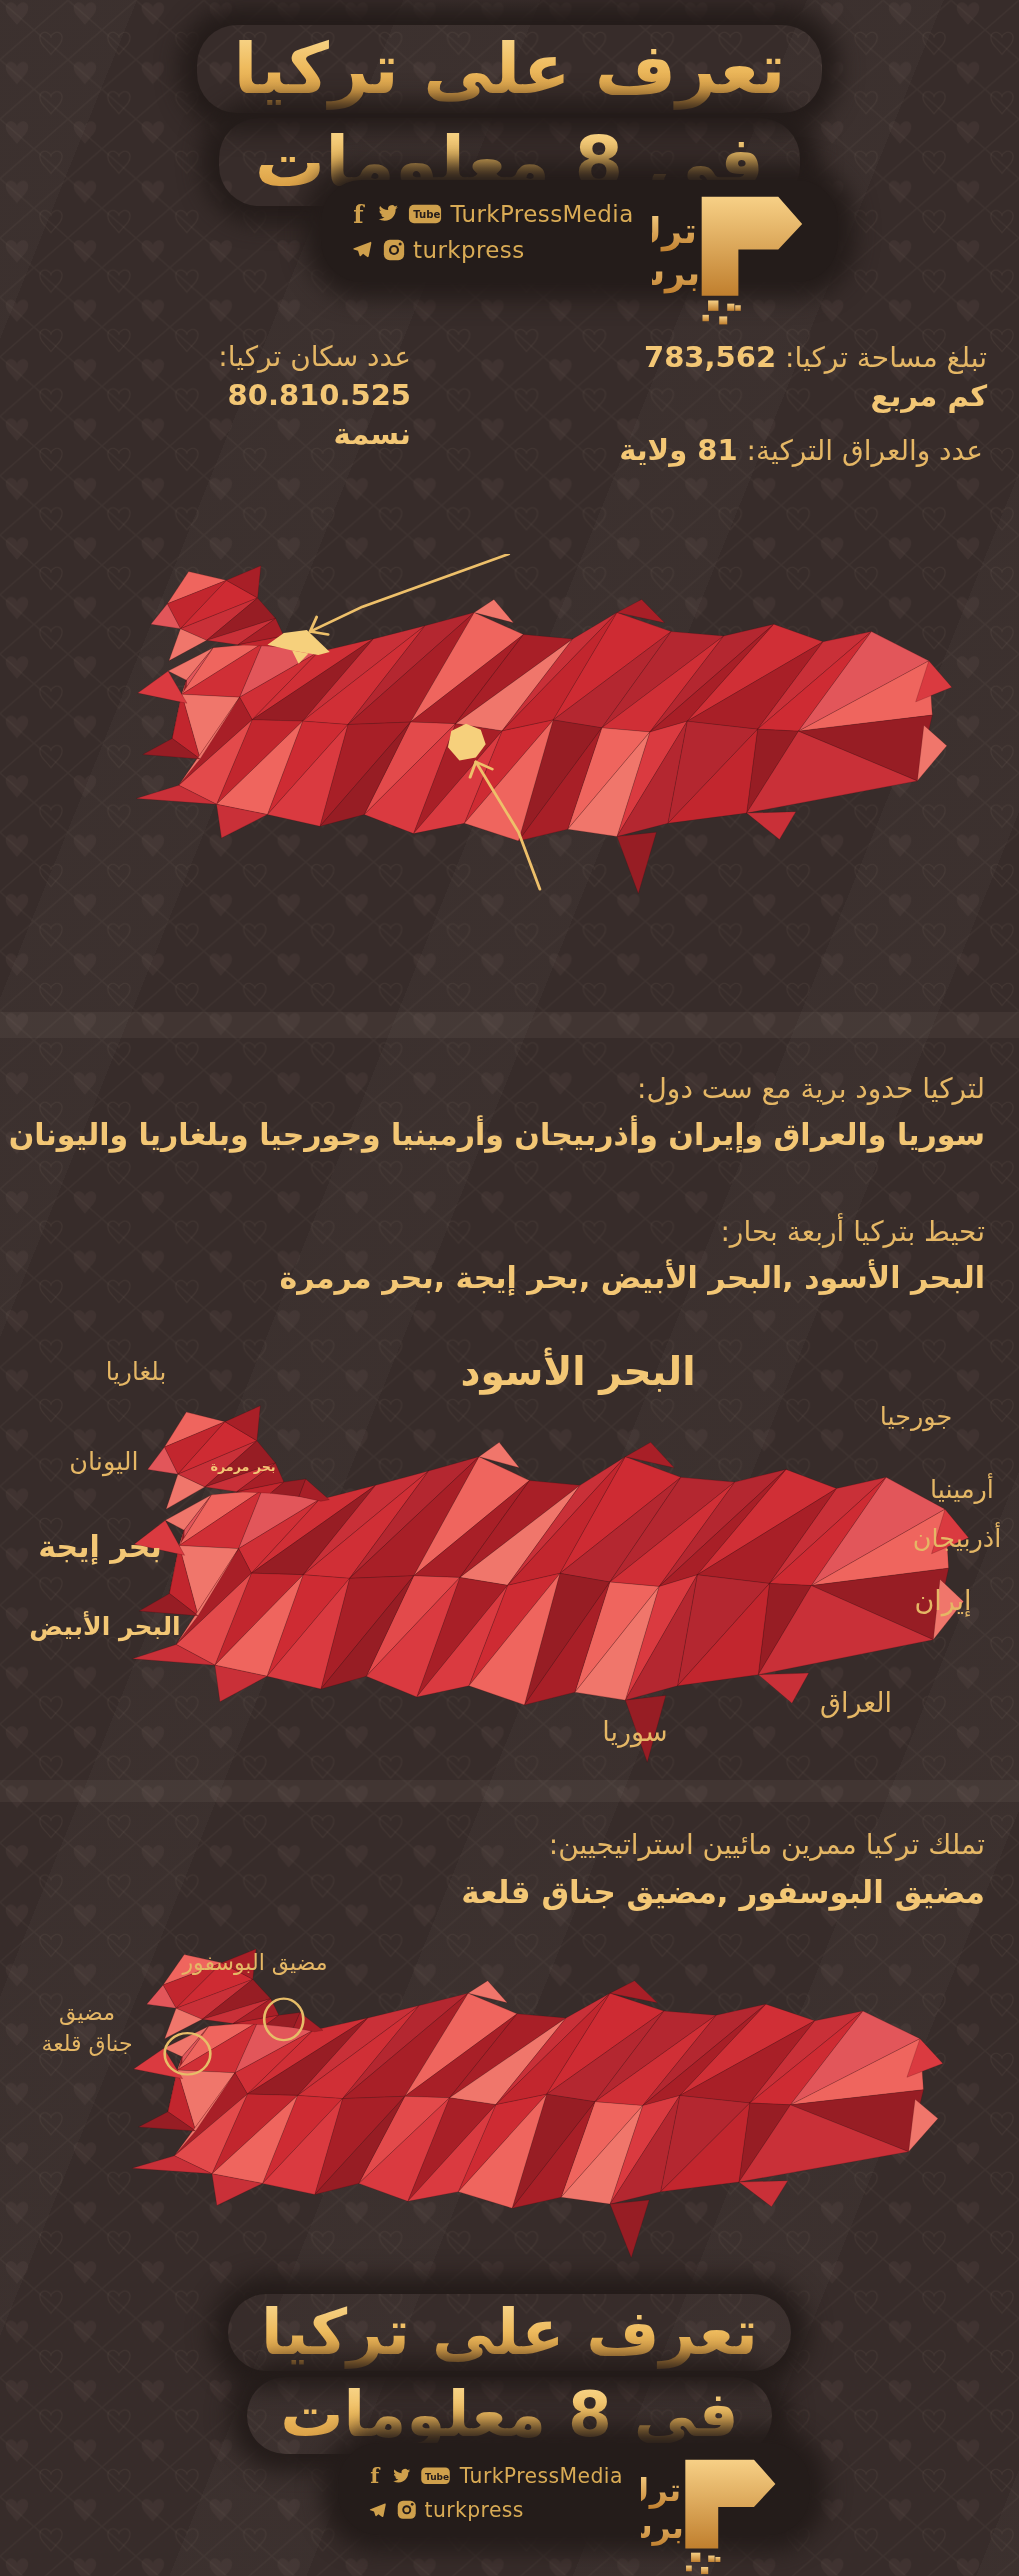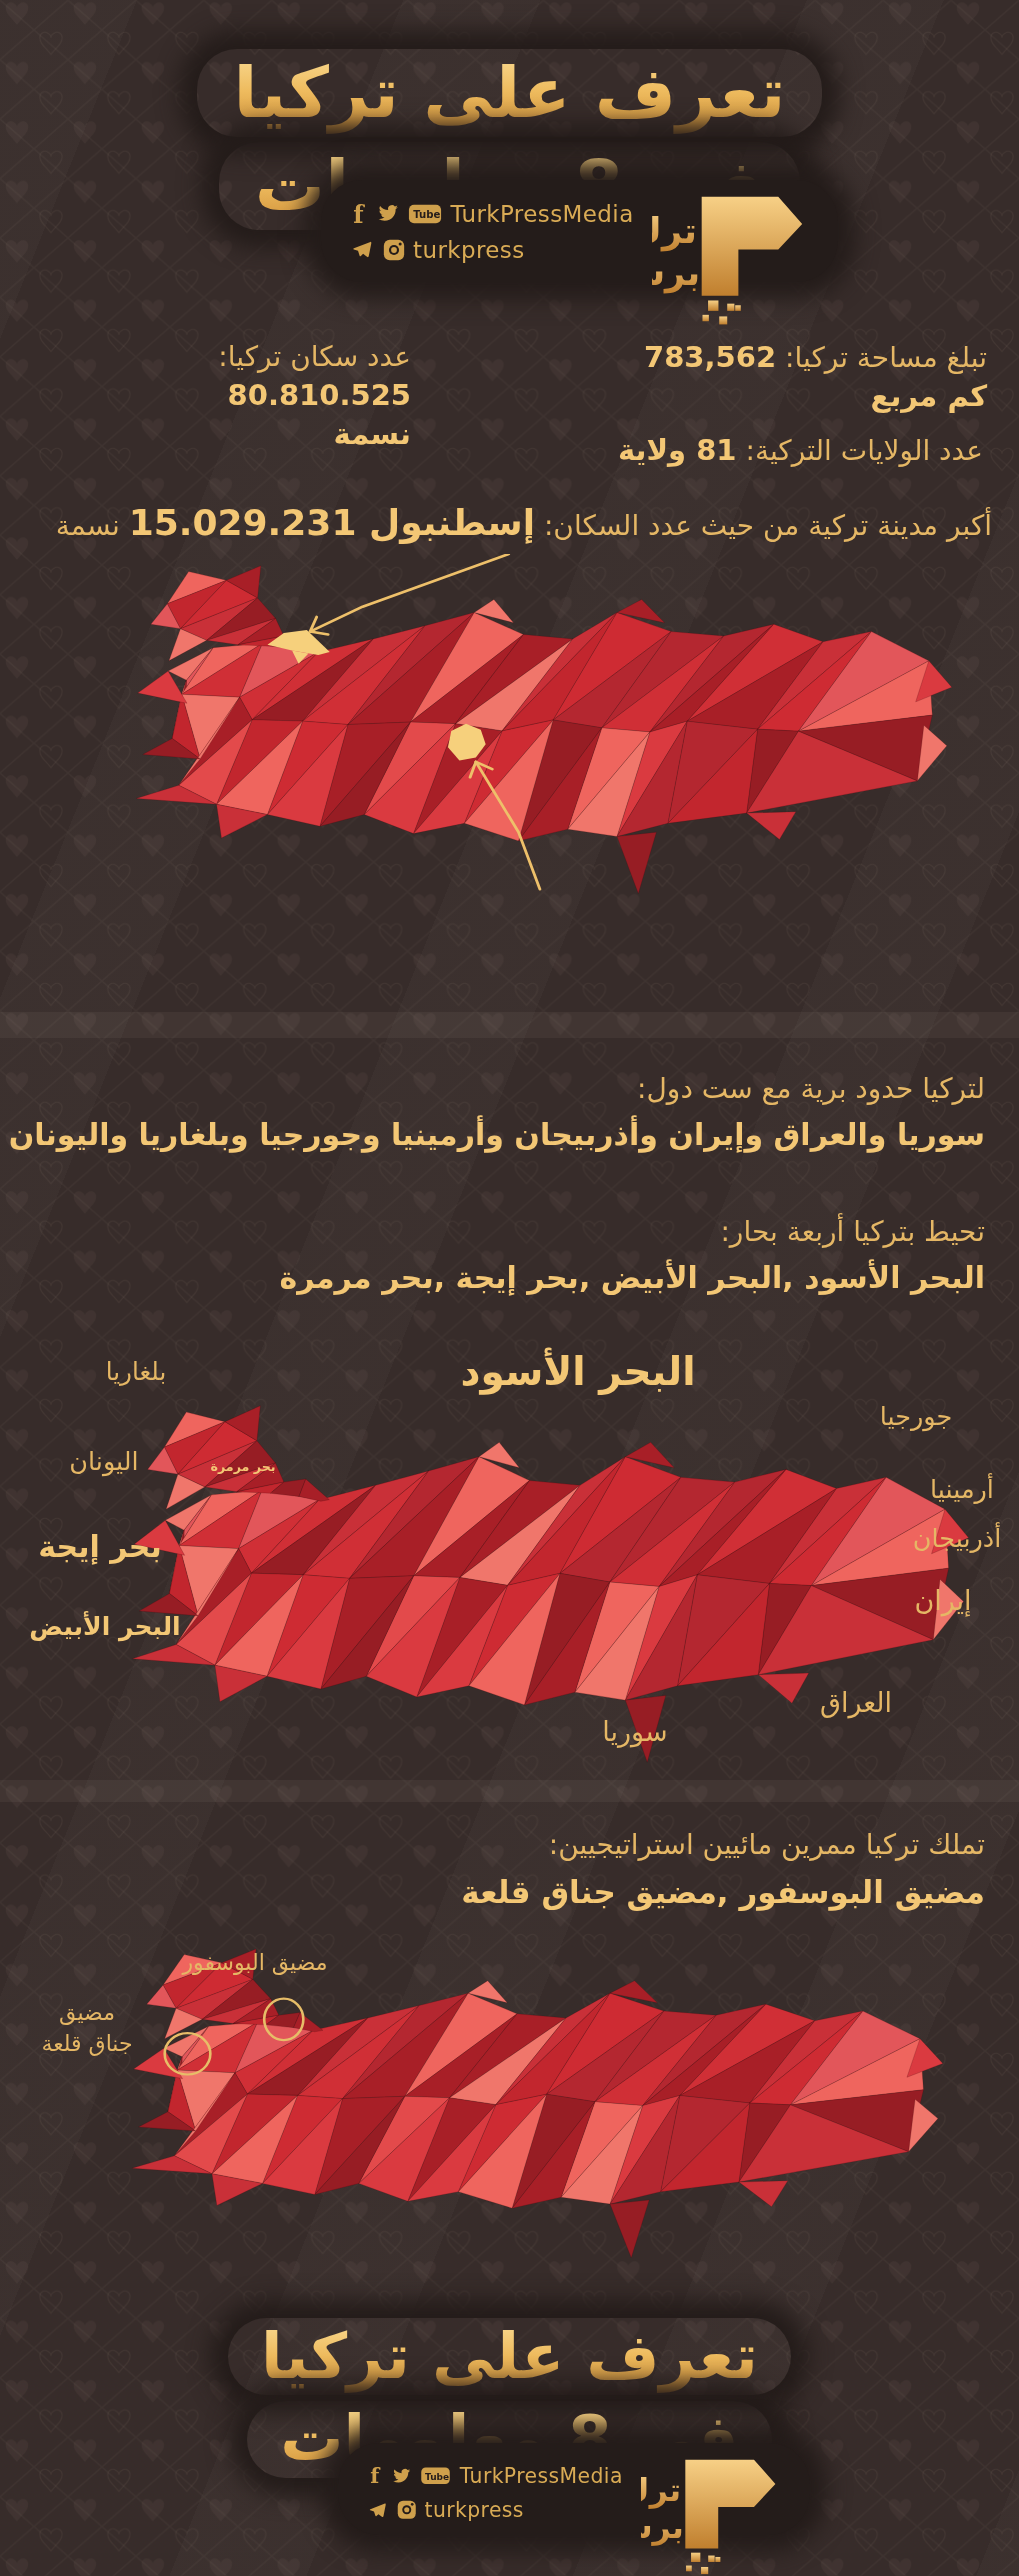--- a/index.html
+++ b/index.html
@@ -10,21 +10,21 @@
   .divider{position:absolute;left:0;width:100%;background:rgba(255,240,225,0.05);}
   .abs{position:absolute;}
   .gold{color:#e5b765;}
   .goldb{color:#f3c775;font-weight:bold;}
   .rtl{direction:rtl;}
   .sticker{background:#241c1a;border-radius:41px;box-shadow:0 0 22px 17px #241c1a;}
   .title-line{display:block;text-align:center;font-weight:bold;font-size:70px;line-height:1.04;
     padding:8.5px 37px;margin:0 auto;width:max-content;
     background-color:#241c1a;border-radius:41px;box-shadow:0 0 22px 17px #241c1a;}
   .grad-text{background-image:linear-gradient(180deg,#f9d88e 8%,#eebb5e 48%,#cf9038 95%);
-    -webkit-background-clip:text;background-clip:text;color:transparent;margin-top:24px;}
+    -webkit-background-clip:text;background-clip:text;color:transparent;}
   .social-wrap{display:flex;align-items:flex-start;gap:15.3px;padding:12px 25.5px 0 29px;}
   .icon-rows{display:flex;flex-direction:column;gap:10.2px;padding-top:8.5px;}
   .icon-row{display:flex;align-items:center;gap:8.5px;}
   .handle{font-size:23px;color:#d9ab55;letter-spacing:0.4px;margin-right:3.4px;}
   .fact{font-size:28px;line-height:1.35;}
   .fact b{font-size:29px;color:#f3c775;margin-top:31px;}
   .unit-line{text-align:right;font-weight:bold;color:#f3c775;}
   .maplabel{position:absolute;transform:translateX(-50%);white-space:nowrap;}
   svg.mapsvg{width:100%;height:100%;display:block;}
 </style>
@@ -107,29 +107,24 @@
     <div class="unit-line" style="font-size:29px;">كم مربع</div>
   </div>
 
   <div class="abs rtl fact gold" style="left:27px;top:338px;width:384px;text-align:right;">
     <span>عدد سكان تركيا:</span>
     <b>80.810.525</b>
     <div class="unit-line" style="font-size:29px;">نسمة</div>
   </div>
 
   <div class="abs rtl fact gold" style="right:36px;top:431px;white-space:nowrap;">
-    <span>عدد الولايات التركية:</span>
+    <span>عدد والعراق التركية:</span>
     <b>81 ولاية</b>
   </div>
 
-  <div class="abs rtl fact gold" style="right:27px;top:499px;white-space:nowrap;">
-    <span>أكبر مدينة تركية من حيث عدد السكان:</span>
-    <b style="font-size:36px;">إسطنبول 15.029.231</b>
-    <span>نسمة</span>
-  </div>
 
   <div class="abs" id="map1" style="left:123px;top:554px;width:837px;height:344px;">
     <svg id="map1svg" class="mapsvg" viewBox="40 -10 1020 470" preserveAspectRatio="none">
         <polygon points="95,150 150,118 117.35659882493928,162.36865463704453" fill="#f0766b" stroke="rgba(70,10,14,0.35)" stroke-width="0.8"></polygon>
         <polygon points="150,118 111.55920246733876,181.65259685669844 117.35659882493928,162.36865463704453" fill="#e2565a" stroke="rgba(70,10,14,0.35)" stroke-width="0.8"></polygon>
         <polygon points="117.35659882493928,162.36865463704453 111.55920246733876,181.65259685669844 100,242" fill="#f0766b" stroke="rgba(70,10,14,0.35)" stroke-width="0.8"></polygon>
         <polygon points="117.35659882493928,162.36865463704453 100,242 118,194" fill="#971d24" stroke="rgba(70,10,14,0.35)" stroke-width="0.8"></polygon>
         <polygon points="150,118 210,112 111.55920246733876,181.65259685669844" fill="#ef655e" stroke="rgba(70,10,14,0.35)" stroke-width="0.8"></polygon>
         <polygon points="210,112 182.20364080293803,185.5694287128572 111.55920246733876,181.65259685669844" fill="#d02f36" stroke="rgba(70,10,14,0.35)" stroke-width="0.8"></polygon>
         <polygon points="111.55920246733876,181.65259685669844 182.20364080293803,185.5694287128572 134,270" fill="#f0766b" stroke="rgba(70,10,14,0.35)" stroke-width="0.8"></polygon>

